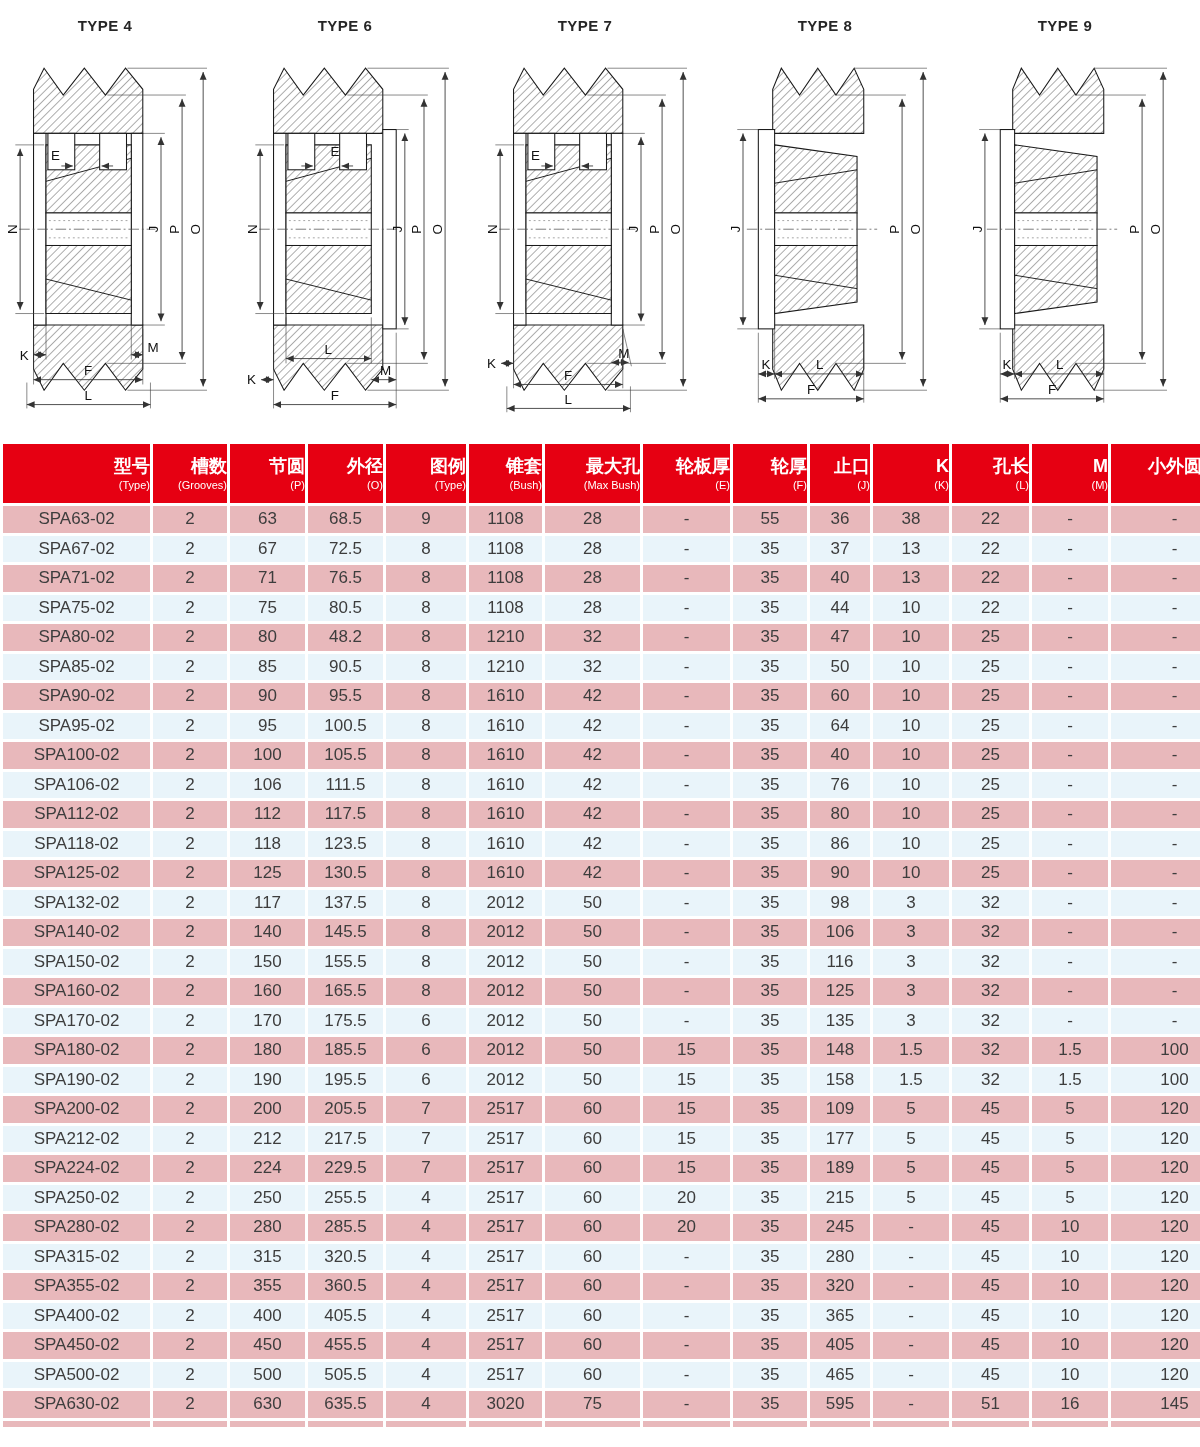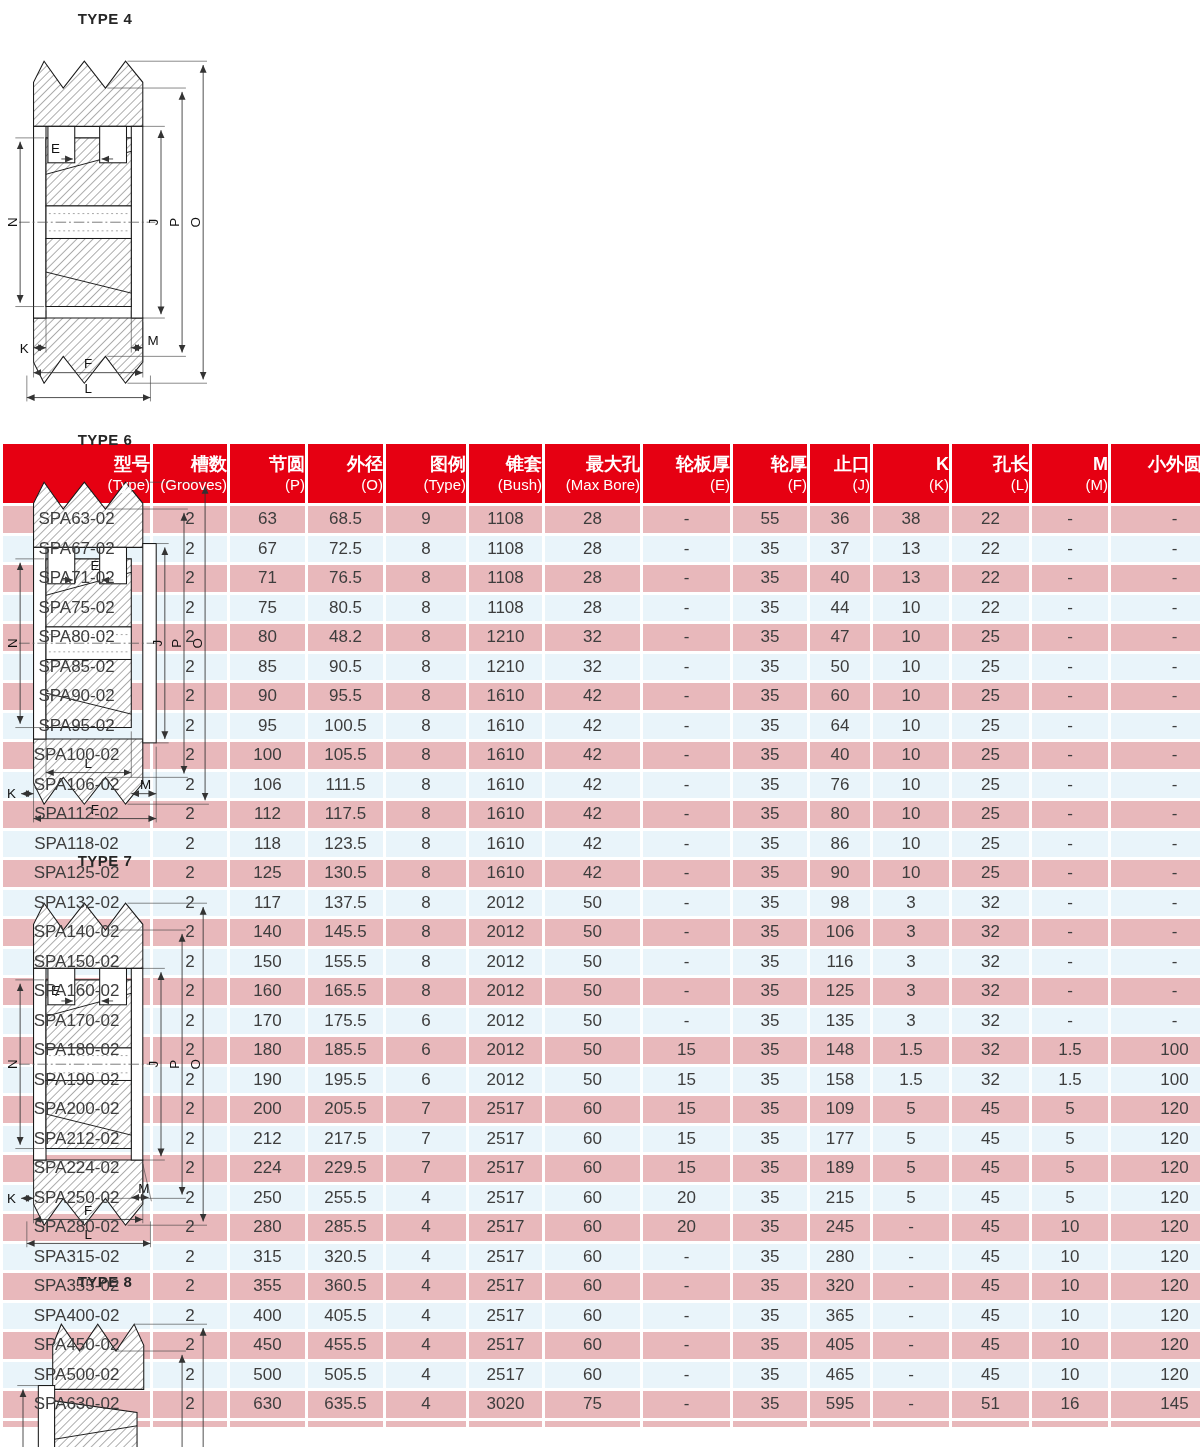--- a/index.html
+++ b/index.html
@@ -1,42 +1,42 @@
 <!DOCTYPE html>
 <html style="--red: #e60012; --pink: #e8b8bb; --blue: #e9f4fa; --txt: #3d3d3d;"><head>
 <meta charset="utf-8">
 <style>
   :root{ --red:#e60012; --pink:#e8b8bb; --blue:#e9f4fa; --txt:#3d3d3d; }
   html,body{margin:0;padding:0;background:#ffffff;}
   body{width:1200px;font-family:"Liberation Sans",sans-serif;}
   .page{width:1200px;height:1447px;background:#fff;overflow:hidden;}
 
   
-  .diagrams{display:flex;height:441px;padding-top:6px;box-sizing:border-box;flex-direction:column;}
+  .diagrams{display:flex;height:441px;padding-top:13px;box-sizing:border-box;}
   .fig{width:240px;flex:0 0 240px;}
   .fig-title{width:210px;text-align:center;font-size:15px;font-weight:bold;
              color:#262626;letter-spacing:.5px;margin:4px 0 0 0;}
   .fig svg{display:block;}
 
   .part{fill:url(#h);stroke:#1a1a1a;stroke-width:1.1;}
   .plate{fill:#ffffff;stroke:#1a1a1a;stroke-width:1.1;}
   .edge{stroke:#1a1a1a;stroke-width:1;}
   .cl{stroke:#555;stroke-width:.8;stroke-dasharray:11 3 2 3;}
   .ext{stroke:#444;stroke-width:.65;}
   .dim{stroke:#333;stroke-width:.9;fill:none;}
   .fine{stroke:#8a8a8a;stroke-width:.8;}
   text.lbl{font-size:14px;fill:#111;font-family:"Liberation Sans",sans-serif;}
 
   
   table.spec{border-collapse:separate;border-spacing:3px;table-layout:fixed;
              width:1196px;margin:0 auto;}
   table.spec th{background:var(--red);color:#fff;height:59px;vertical-align:middle;
                 padding:0;font-weight:normal;text-align:right;}
   table.spec th .zh{font-size:18px;font-weight:bold;line-height:1.25;}
-  table.spec th .en{font-size:15px;line-height:1.2;margin-top:1px;}
+  table.spec th .en{font-size:11px;line-height:1.2;margin-top:1px;}
   table.spec td{height:26.5px;text-align:center;vertical-align:middle;
                 font-size:17px;color:var(--txt);padding:0;overflow:hidden;}
   tr.pink td{background:var(--pink);}
   tr.blue td{background:var(--blue);}
   tr.sliver td{height:6px;}
 </style>
 </head>
 <body>
 
 <div class="page">
@@ -347,21 +347,21 @@
           <th>
             <div class="zh">图例</div>
             <div class="en">(Type)</div>
           </th>
           <th>
             <div class="zh">锥套</div>
             <div class="en">(Bush)</div>
           </th>
           <th>
             <div class="zh">最大孔</div>
-            <div class="en">(Max Bore)</div>
+            <div class="en">(Max Bush)</div>
           </th>
           <th>
             <div class="zh">轮板厚</div>
             <div class="en">(E)</div>
           </th>
           <th>
             <div class="zh">轮厚</div>
             <div class="en">(F)</div>
           </th>
           <th>

